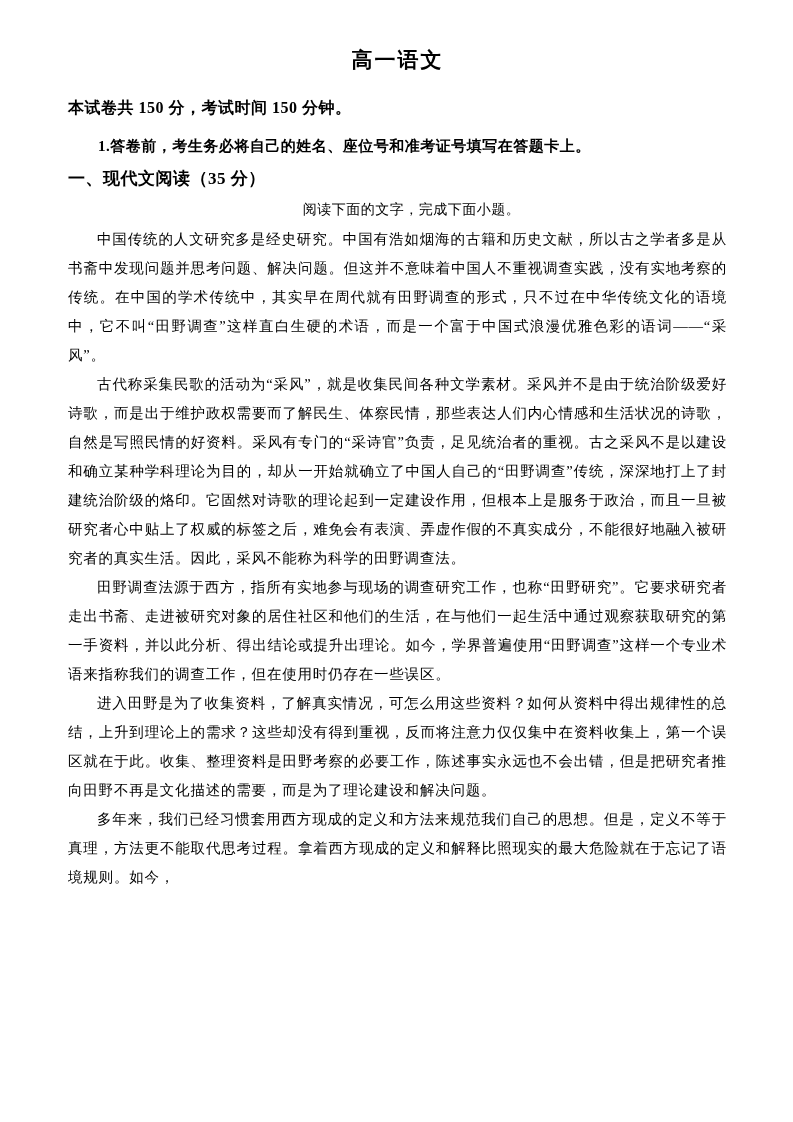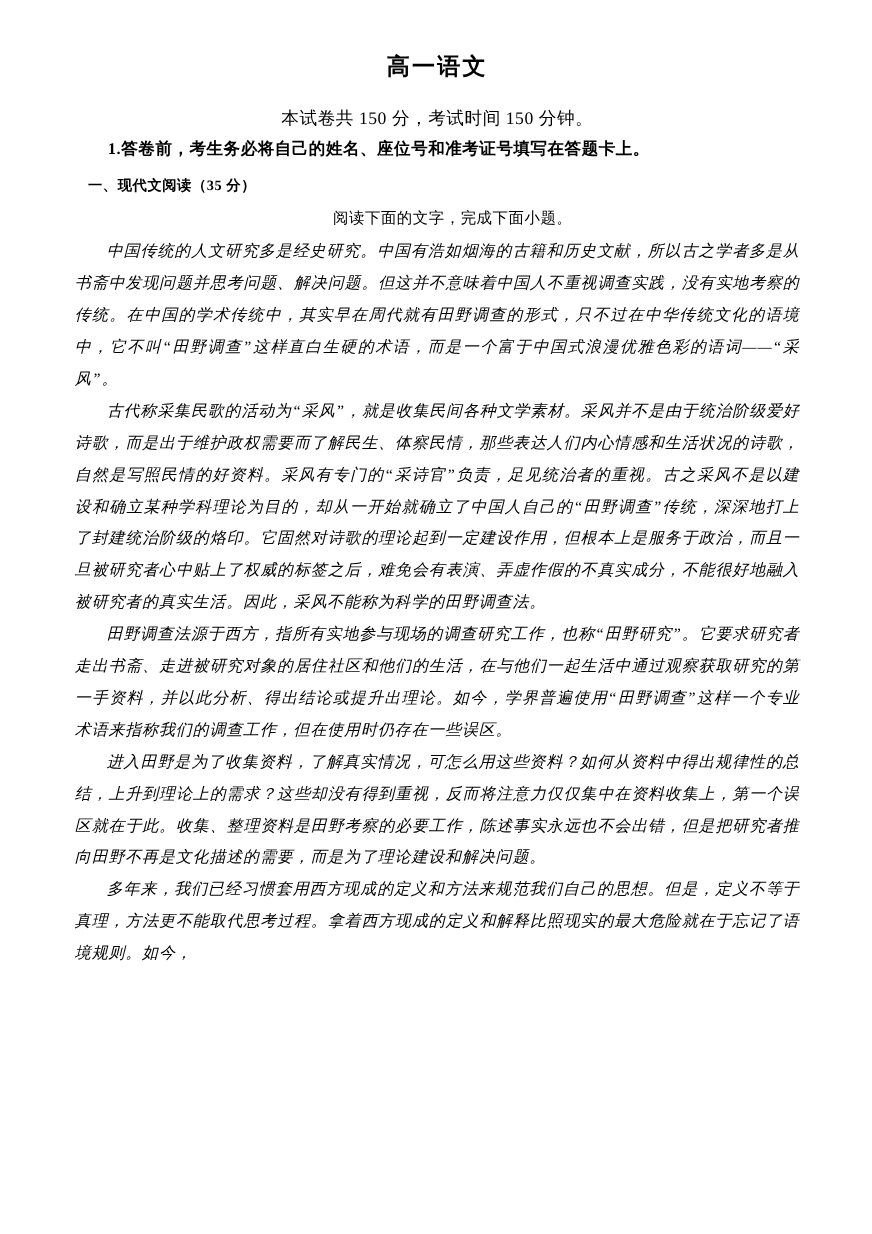--- a/index.html
+++ b/index.html
@@ -21,46 +21,45 @@
   }
   .title {
     font-size: 21px;
     font-weight: bold;
     text-align: center;
     letter-spacing: 2px;
     margin-bottom: 24px;
   }
   .subtitle {
     font-size: 16px;
-    font-weight: normal;
-    text-align: center;
+    font-weight: bold;
+    text-align: left;
     letter-spacing: 0.5px;
-    margin-bottom: 2px;
+    margin-bottom: 12px;
   }
   .notice-heading {
     font-size: 15px;
     font-weight: bold;
     line-height: 32px;
     letter-spacing: 0.5px;
   }
   .notice-item {
     font-size: 15px;
     font-weight: bold;
     line-height: 31px;
     text-indent: 2em;
     text-align: justify;
     text-justify: inter-ideograph;
     letter-spacing: 0.5px;
   }
   .section-heading {
-    font-size: 13px;
+    font-size: 17px;
     font-weight: bold;
     line-height: 33px;
     letter-spacing: 0.5px;
-    margin-left: 12px;
   }
   .subsection-heading {
     font-size: 15px;
     font-weight: bold;
     line-height: 33px;
     text-indent: 2em;
     letter-spacing: 0.5px;
   }
   .instruction {
     font-size: 14px;
@@ -69,21 +68,20 @@
     letter-spacing: 0.5px;
     text-align: center;
   }
   .body-para {
     font-size: 14.5px;
     line-height: 29px;
     text-indent: 2em;
     text-align: justify;
     text-justify: inter-ideograph;
     letter-spacing: 0.8px;
-    font-style: italic;
   }
 </style>
 </head>
 <body>
 
 <div class="page">
 
   <h1 class="title">高一语文</h1>
 
   <p class="subtitle">本试卷共 150 分，考试时间 150 分钟。</p>

